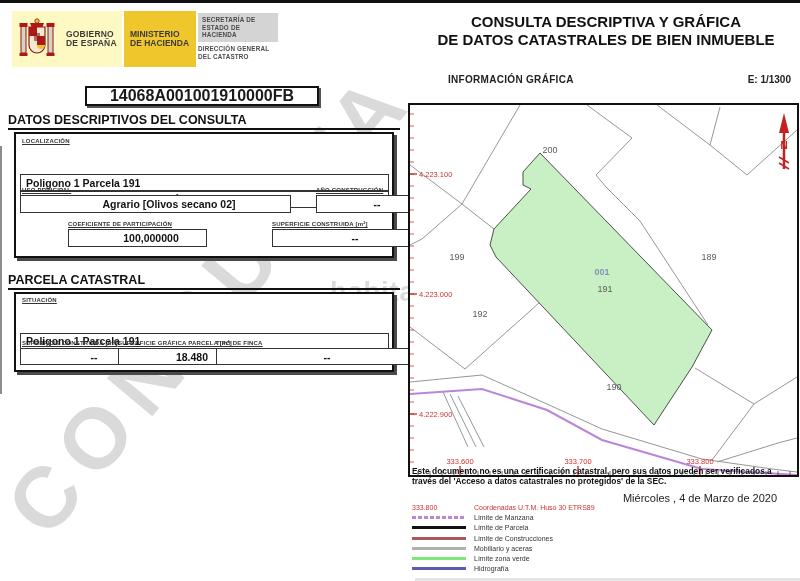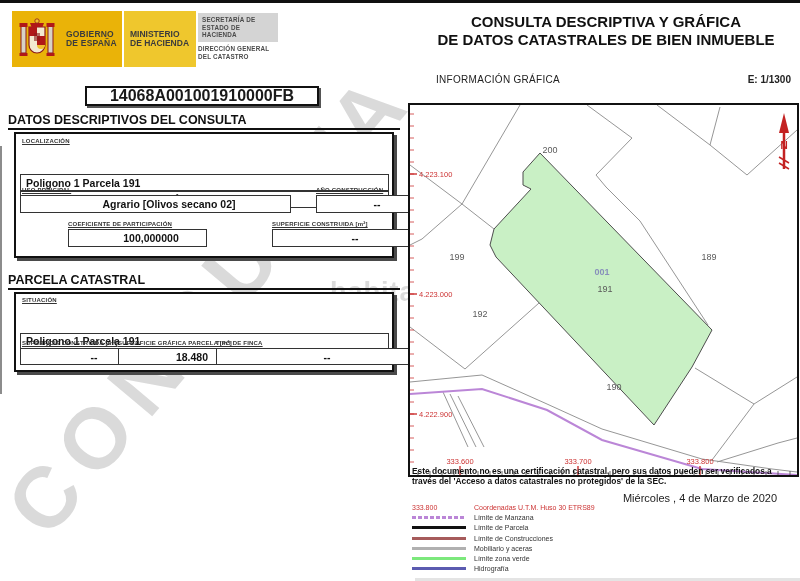--- a/index.html
+++ b/index.html
@@ -1,21 +1,21 @@
 <!DOCTYPE html>
 <html><head>
 <meta charset="utf-8">
 <style>
   html,body{margin:0;padding:0;background:#fff;}
   .page{position:relative;width:800px;height:581px;background:#ffffff;overflow:hidden;
         font-family:"Liberation Sans", sans-serif;color:#1a1a1a;border-top:3px solid #101010;box-sizing:border-box;}
   .abs{position:absolute;}
 
   
-  .logo-band{left:12px;top:8px;width:184px;height:56px;background:#eab308;display:flex;}
+  .logo-band{left:12px;top:8px;width:184px;height:56px;background:#fef9c3;display:flex;}
   .coat{width:50px;height:56px;display:flex;align-items:center;justify-content:center;}
   .logo-cell{flex:1;display:flex;flex-direction:column;justify-content:center;padding-left:4px;
              font-weight:bold;font-size:8.5px;line-height:9.5px;color:#3c3c3c;letter-spacing:.2px;}
   .logo-sep{width:2px;background:#ffffff;}
   .logo-cell2{width:66px;background:#efc72d;display:flex;flex-direction:column;justify-content:center;
               padding-left:6px;font-weight:bold;font-size:8.5px;line-height:9.5px;color:#3c3c3c;}
   .secretaria{left:198px;top:10px;width:74px;height:26px;background:#d4d4d4;
               font-size:6.3px;font-weight:bold;color:#4a4a4a;padding:3px 2px 0 4px;line-height:7.5px;letter-spacing:.2px;}
   .direccion{left:198px;top:42px;width:74px;font-size:6.3px;font-weight:bold;color:#4a4a4a;line-height:7.5px;letter-spacing:.2px;}
 
@@ -28,21 +28,21 @@
 
   
   .sec-heading{font-weight:bold;font-size:12.5px;color:#111;border-bottom:2px solid #111;padding-bottom:1px;}
   .big-box{border:2px solid #111;box-shadow:3px 3px 0 #4a4a4a;background:#fff;}
   .fld-label{position:absolute;font-size:6px;font-weight:bold;color:#333;letter-spacing:.2px;text-decoration:underline;white-space:nowrap;}
   .fld{position:absolute;border:1px solid #333;background:#fff;font-weight:bold;font-size:10.5px;color:#111;}
   .fld.left{padding-left:5px;display:flex;align-items:center;margin-top:28px;}
   .fld.center{display:flex;align-items:center;justify-content:center;padding-left:27px;}
 
   
-  .map-header{left:412px;top:71px;font-weight:normal;font-size:10px;color:#222;letter-spacing:.3px;padding-left:24px;}
+  .map-header{left:424px;top:71px;font-weight:bold;font-size:10px;color:#222;letter-spacing:.3px;padding-left:24px;}
   .map-scale{left:735px;top:71px;width:56px;text-align:right;font-weight:bold;font-size:10px;color:#222;}
   .map-frame{left:408px;top:100px;width:387px;height:370px;border:2px solid #111;background:#fff;box-sizing:content-box;overflow:hidden;}
 
   .aviso{left:412px;top:463px;width:382px;font-weight:bold;font-size:8.4px;line-height:10px;color:#111;}
   .fecha{left:600px;top:489px;width:200px;text-align:center;font-size:11px;color:#222;}
 
   
   .legend{left:412px;top:499px;width:300px;font-size:7px;color:#333;}
   .lg-row{display:flex;align-items:center;height:10.3px;}
   .lg-swatch{width:54px;height:3px;margin-right:8px;flex:none;}

